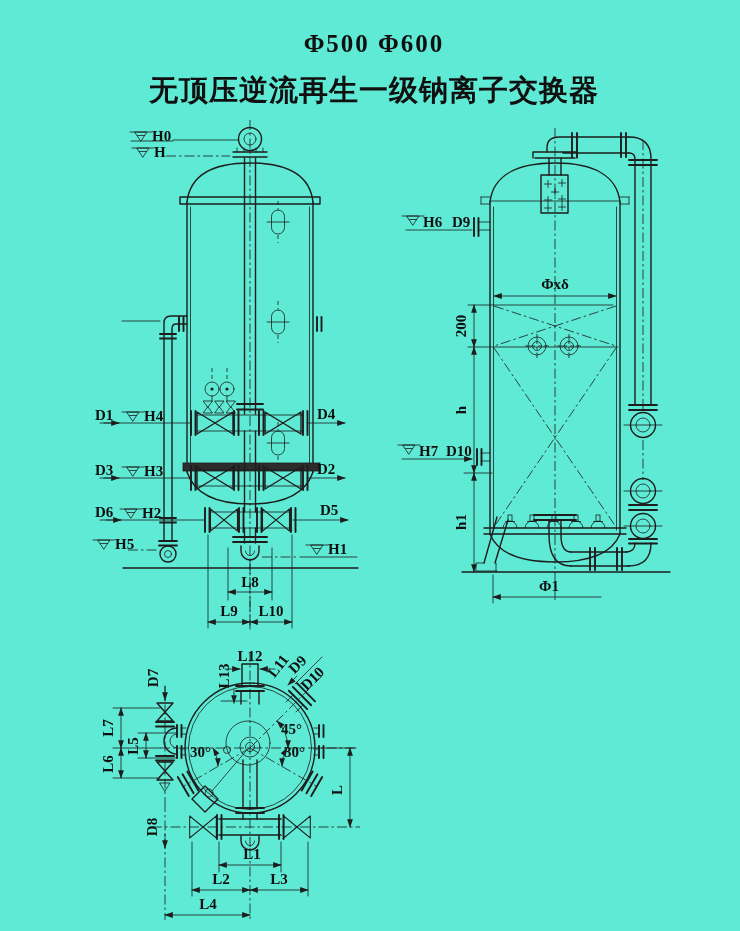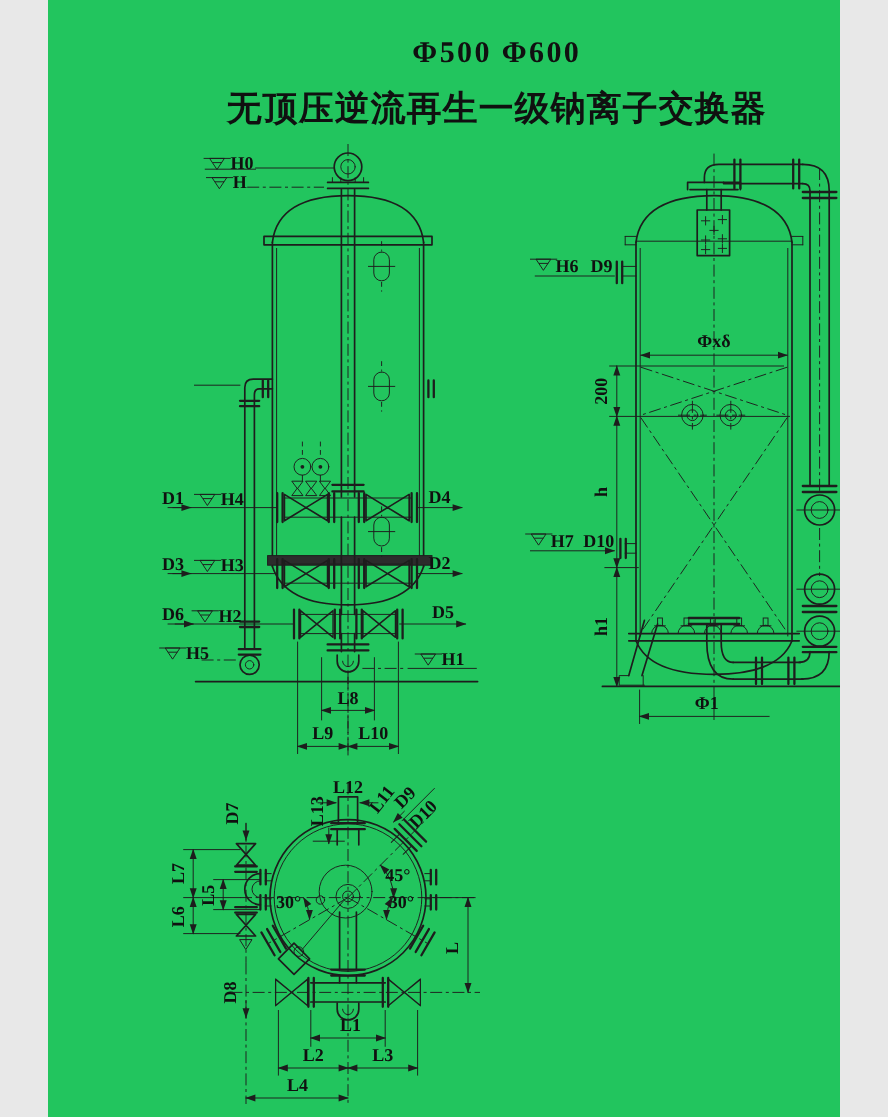--- a/index.html
+++ b/index.html
@@ -1,16 +1,16 @@
 <!DOCTYPE html>
 <html><head>
 <meta charset="utf-8">
 <style>
   html,body{margin:0;padding:0;background:#e8e8e8;}
-  .sheet{position:relative;width:660px;height:931px;background:#22c55e;margin:0 auto;
+  .sheet{position:relative;width:740px;height:931px;background:#5eead4;margin:0 auto;
          font-family:"Liberation Serif",serif;overflow:hidden;}
   svg{position:absolute;left:0;top:0;}
   .ln{stroke:#1d1d1d;stroke-width:1.4;fill:none;stroke-linecap:round;stroke-linejoin:round;}
   .lw{stroke:#1d1d1d;stroke-width:1.9;fill:none;stroke-linecap:round;}
   .tn{stroke:#1d1d1d;stroke-width:0.8;fill:none;stroke-linecap:round;}
   .cl{stroke:#1d1d1d;stroke-width:0.8;fill:none;stroke-dasharray:10 3 2.5 3;}
   .dl{stroke:#1d1d1d;stroke-width:0.8;fill:none;stroke-dasharray:4 3;}
   text{fill:#101010;}
   .lbl{font:bold 15px "Liberation Serif",serif;}
   .t1{font:bold 25px "Liberation Serif",serif;letter-spacing:2px;}

